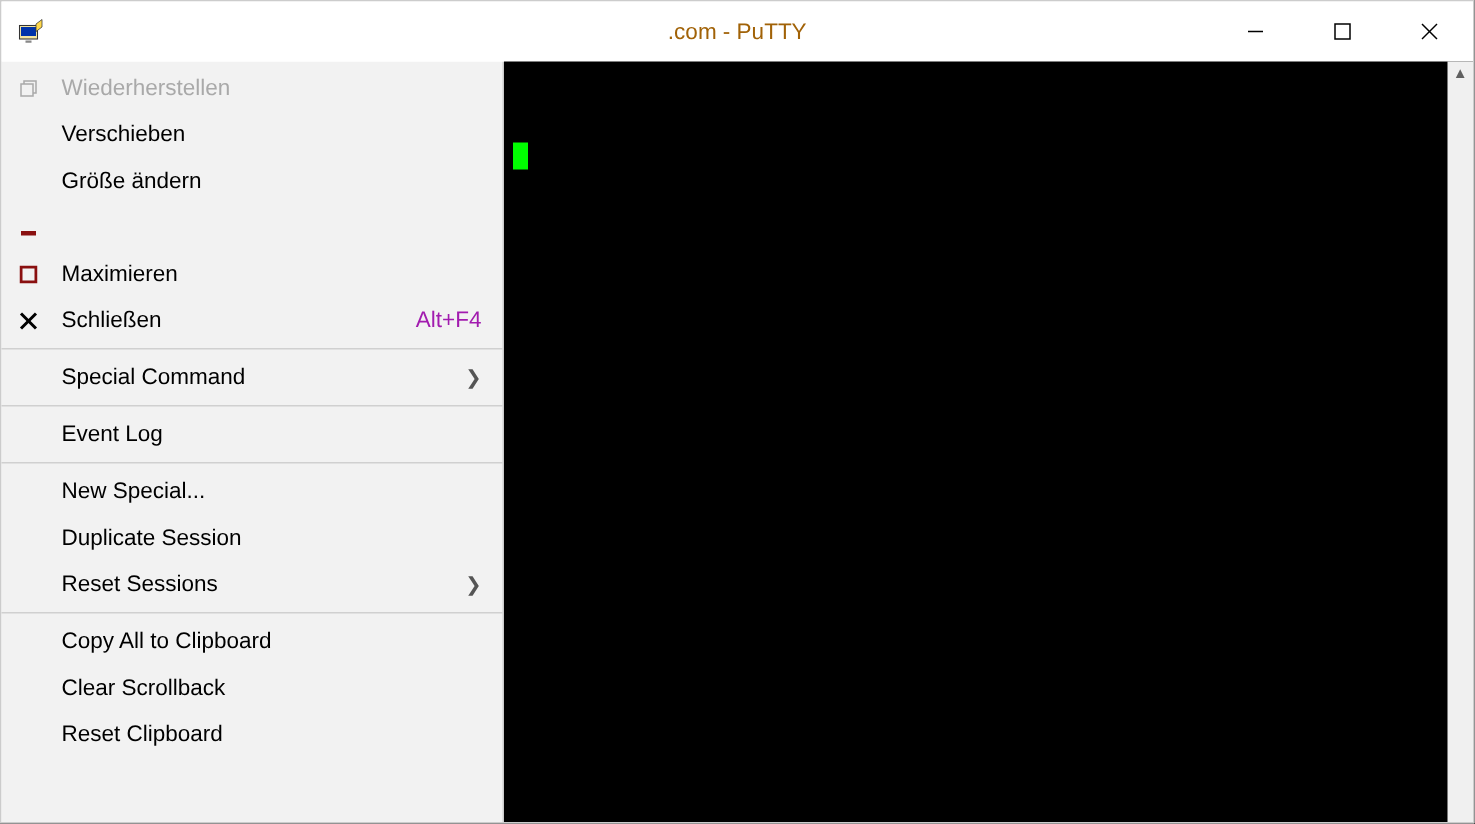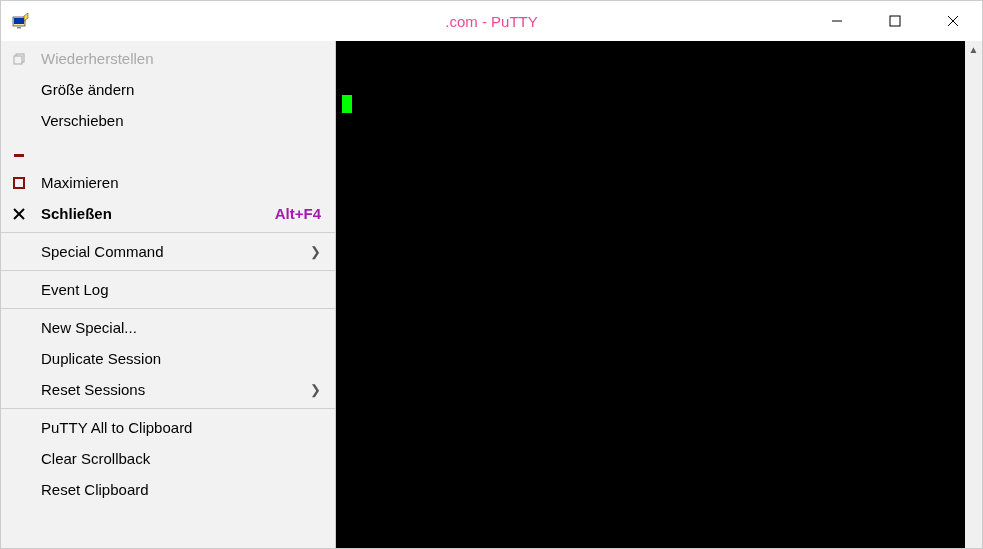--- a/index.html
+++ b/index.html
@@ -21,21 +21,21 @@
       position: relative;
     }
     .app-icon {
       width: 20px; height: 20px; margin-left: 10px;
     }
     .title-text {
       position: absolute;
       left: 50%;
       transform: translateX(-50%);
       font-size: 15px;
-      color: #ec4899;
+      color: #a16207;
     }
     .win-controls {
       position: absolute; right: 0; top: 0; height: 40px;
       display: flex;
     }
     .win-btn {
       width: 58px; height: 40px;
       display: flex; align-items: center; justify-content: center;
       color: #000;
     }
@@ -66,21 +66,21 @@
       flex-shrink: 0;
     }
     .menu-item .label {
       flex: 1;
     }
     .menu-item .shortcut {
       color: #a21caf;
       font-weight: 600;
     }
     .menu-item.disabled { color: #a9a9a9; }
-    .menu-item.bold .label, .menu-item.bold .shortcut { font-weight: 700; }
+    .menu-item.bold .label, .menu-item.bold .shortcut { font-weight: 400; }
     .menu-item.highlighted { background: #91c9f7; }
     .menu-separator {
       height: 1px;
       background: #d0d0d0;
       margin: 3px 0 3px 0;
     }
     .submenu-arrow {
       font-size: 13px;
       color: #555;
       padding-left: 8px;
@@ -152,26 +152,26 @@
           <svg width="12" height="12" viewBox="0 0 12 12">
               <rect x="3" y="1" width="8" height="8" fill="none" stroke="#a9a9a9" stroke-width="1"></rect>
               <rect x="1" y="3" width="8" height="8" fill="#f2f2f2" stroke="#a9a9a9" stroke-width="1"></rect>
             </svg>
         </span>
         <span class="label">Wiederherstellen</span>
       </div>
 
       <div class="menu-item">
         <span class="icon-slot"></span>
+        <span class="label">Verschieben</span>
+      </div>
+
+      <div class="menu-item">
+        <span class="icon-slot"></span>
         <span class="label">Größe ändern</span>
-      </div>
-
-      <div class="menu-item">
-        <span class="icon-slot"></span>
-        <span class="label">Verschieben</span>
       </div>
 
       <div class="menu-item">
         <span class="icon-slot">
           <svg width="12" height="12" viewBox="0 0 12 12">
               <rect x="1" y="8" width="10" height="3" fill="#8a1010"></rect>
             </svg>
         </span>
       </div>
 
@@ -226,21 +226,21 @@
         <span class="icon-slot"></span>
         <span class="label">Reset Sessions</span>
         <span class="submenu-arrow">❯</span>
       </div>
 
 
       <div class="menu-separator"></div>
 
       <div class="menu-item">
         <span class="icon-slot"></span>
-        <span class="label">PuTTY All to Clipboard</span>
+        <span class="label">Copy All to Clipboard</span>
       </div>
 
       <div class="menu-item">
         <span class="icon-slot"></span>
         <span class="label">Clear Scrollback</span>
       </div>
 
       <div class="menu-item">
         <span class="icon-slot"></span>
         <span class="label">Reset Clipboard</span>

